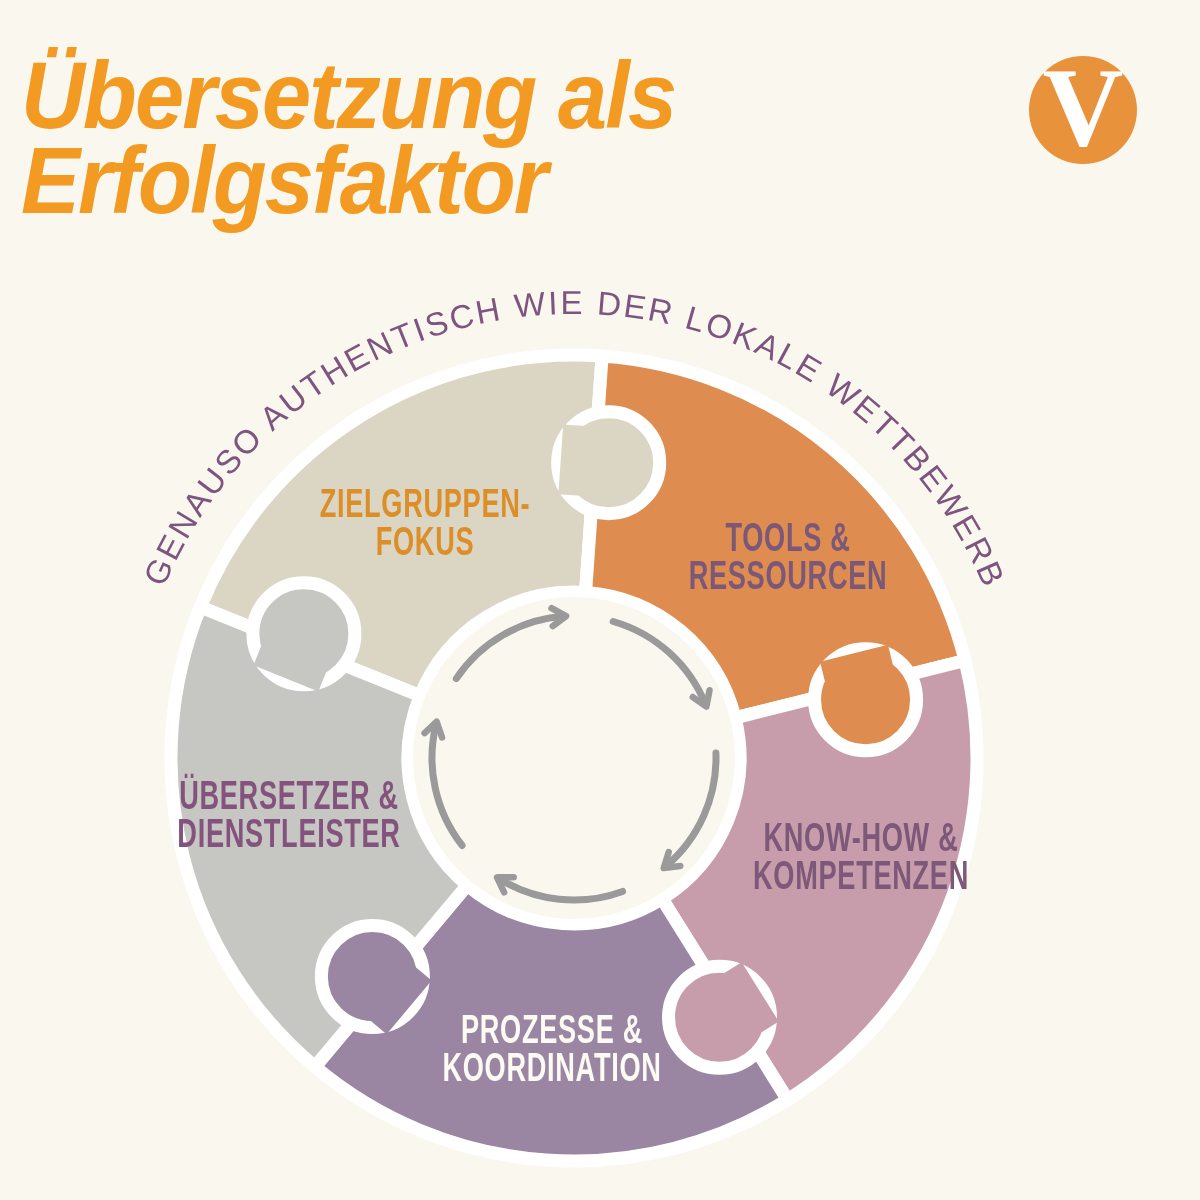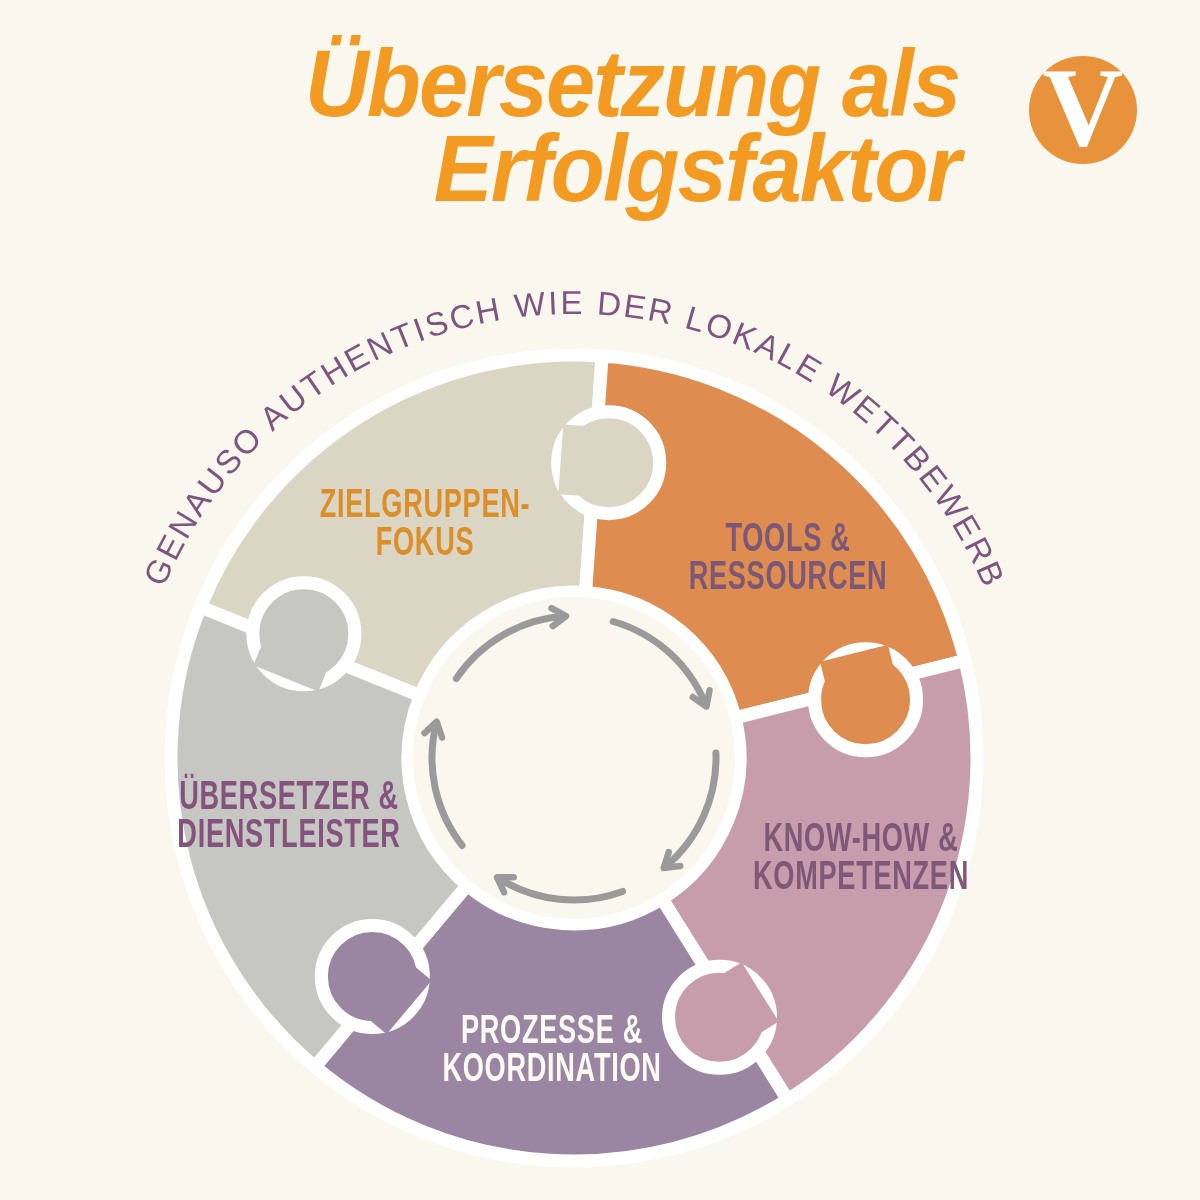--- a/index.html
+++ b/index.html
@@ -4,22 +4,22 @@
 <style>
   html,body{margin:0;padding:0;}
   body{
     width:1200px;height:1200px;
     background:#FAF8EE;
     overflow:hidden;position:relative;
     font-family:"Liberation Sans", sans-serif;
   }
   .stage{position:absolute;left:0;top:0;width:1200px;height:1200px;}
   .header{
-    position:absolute;left:0;top:0;width:980px;text-align:right;
-    padding-top:42px;
+    position:absolute;left:0;top:0;width:980px;text-align:left;
+    padding-top:54px;
   }
   .title{
     display:inline-block;
     font-style:italic;font-weight:700;
     font-size:94px;line-height:0.90;
     letter-spacing:-2px;
     transform:scaleX(0.94);
     transform-origin:50% 0;
     white-space:nowrap;
   }

